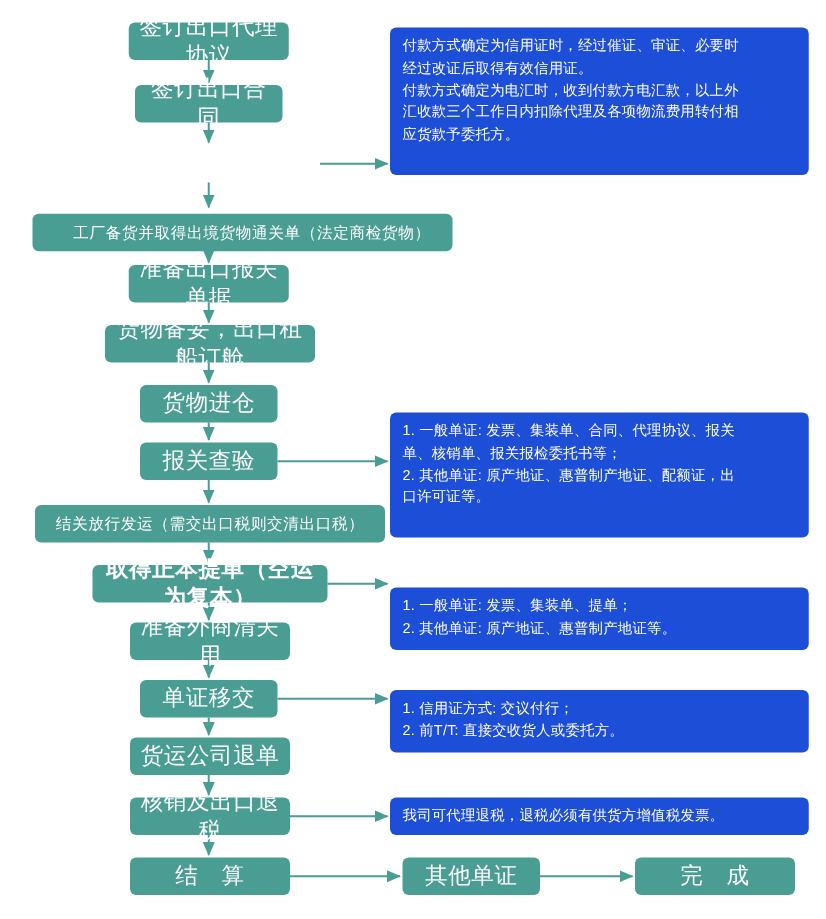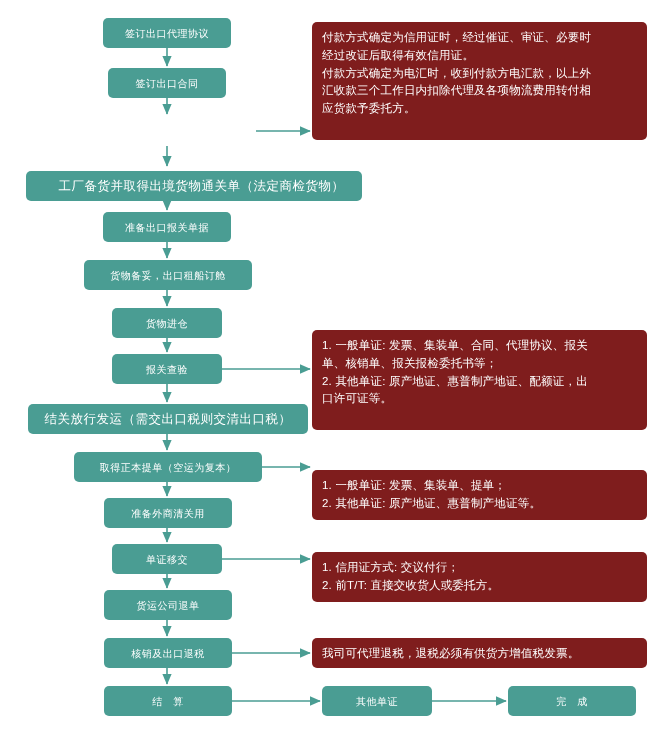--- a/index.html
+++ b/index.html
@@ -22,32 +22,32 @@
   .node {
     position: absolute;
     box-sizing: border-box;
     background: #4a9d93;
     color: #ffffff;
     border-radius: 5px;
     display: flex;
     align-items: center;
     justify-content: center;
     text-align: center;
-    font-size: 10px;
+    font-size: 18px;
     line-height: 1.3;
     padding: 2px 6px;
     letter-spacing: 0.5px;
   }
   .node.wide {
     font-size: 12.5px;
   }
   .note {
     position: absolute;
     box-sizing: border-box;
-    background: #7f1d1d;
+    background: #1d4ed8;
     color: #ffffff;
     border-radius: 5px;
     font-size: 11.5px;
     line-height: 1.55;
     padding: 7px 10px;
     text-align: left;
     letter-spacing: 0.2px;
   }
   .note div {
     white-space: pre-wrap;
@@ -100,21 +100,21 @@
   </svg>
 
   <div class="node" style="left:103px;top:18px;width:128px;height:30px;">签订出口代理协议</div>
   <div class="node" style="left:108px;top:68px;width:118px;height:30px;">签订出口合同</div>
   <div class="node wide" style="left:26px;top:171px;width:336px;height:30px;padding-left:21px;">工厂备货并取得出境货物通关单（法定商检货物）</div>
   <div class="node" style="left:103px;top:212px;width:128px;height:30px;">准备出口报关单据</div>
   <div class="node" style="left:84px;top:260px;width:168px;height:30px;">货物备妥，出口租船订舱</div>
   <div class="node" style="left:112px;top:308px;width:110px;height:30px;">货物进仓</div>
   <div class="node" style="left:112px;top:354px;width:110px;height:30px;">报关查验</div>
   <div class="node wide" style="left:28px;top:404px;width:280px;height:30px;">结关放行发运（需交出口税则交清出口税）</div>
-  <div class="node" style="left:74px;top:452px;width:188px;height:30px;">取得正本提单（空运为复本）</div>
+  <div class="node" style="left:74px;top:452px;width:188px;height:30px;font-weight:bold;">取得正本提单（空运为复本）</div>
   <div class="node" style="left:104px;top:498px;width:128px;height:30px;">准备外商清关用</div>
   <div class="node" style="left:112px;top:544px;width:110px;height:30px;">单证移交</div>
   <div class="node" style="left:104px;top:590px;width:128px;height:30px;">货运公司退单</div>
   <div class="node" style="left:104px;top:638px;width:128px;height:30px;">核销及出口退税</div>
   <div class="node" style="left:104px;top:686px;width:128px;height:30px;">结　算</div>
 
   <div class="node" style="left:322px;top:686px;width:110px;height:30px;">其他单证</div>
   <div class="node" style="left:508px;top:686px;width:128px;height:30px;">完　成</div>
 
   <div class="note" style="left:312px;top:22px;width:335px;height:118px;">

